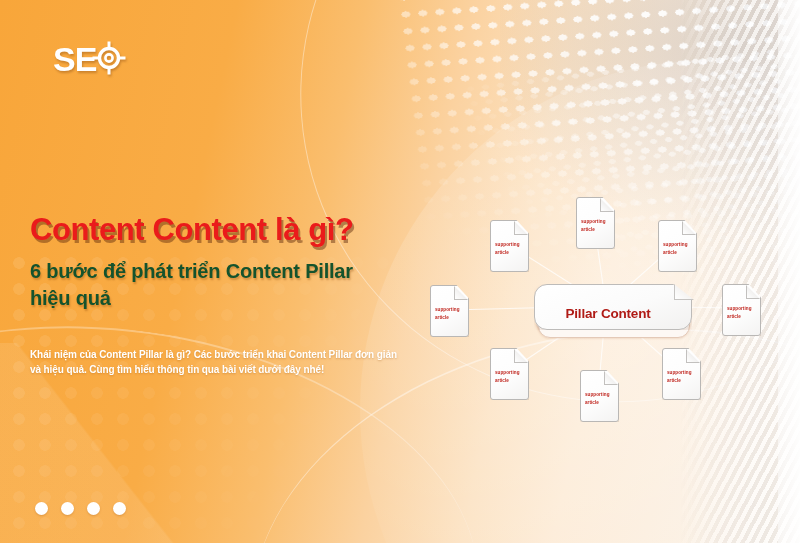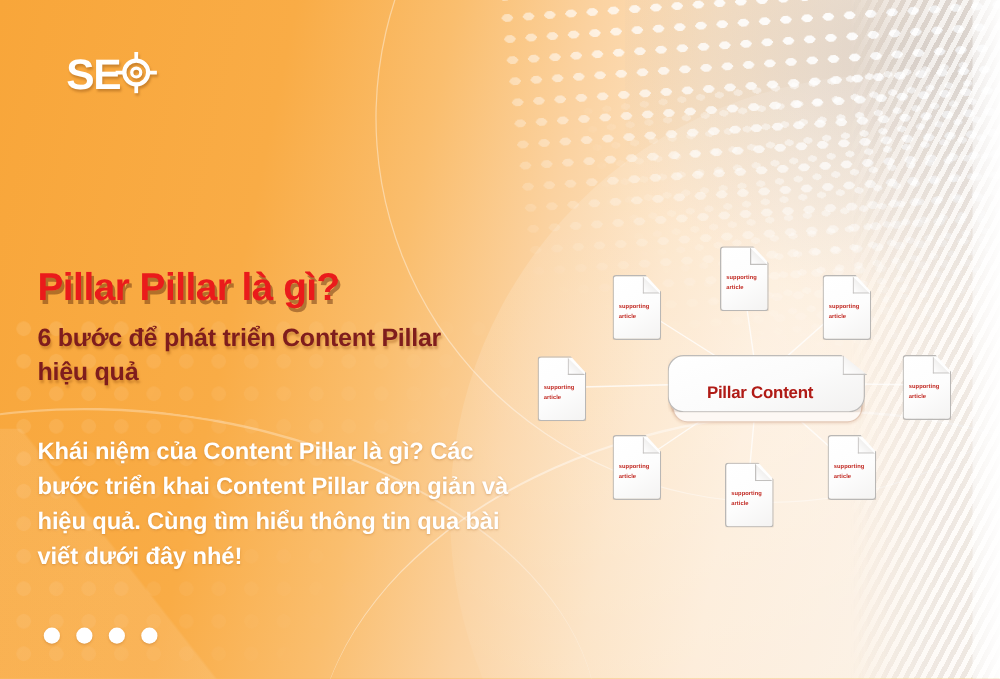--- a/index.html
+++ b/index.html
@@ -117,27 +117,27 @@
   
   .headline{
     position:absolute;left:30px;top:213px;
     font-size:31px;font-weight:bold;color:#EA1B1B;
     letter-spacing:-.4px;line-height:1.1;
     text-shadow:2px 3px 0 rgba(90,40,10,.45);
     white-space:nowrap;
   }
   .subhead{
     position:absolute;left:30px;top:258px;width:350px;
-    font-size:20px;font-weight:bold;color:#7f1d1d;
+    font-size:20px;font-weight:bold;color:#14532d;
     line-height:1.35;letter-spacing:-.2px;
     text-shadow:1px 2px 2px rgba(150,80,15,.40);
   }
   .body-copy{
     position:absolute;left:30px;top:348px;width:378px;
-    font-size:19px;font-weight:bold;color:#ffffff;
+    font-size:10px;font-weight:bold;color:#ffffff;
     line-height:1.48;letter-spacing:-.1px;
     text-shadow:0 1px 2px rgba(160,90,20,.35);
   }
   .dots{
     position:absolute;left:35px;top:502px;display:flex;gap:13px;
   }
   .dots b{
     display:block;width:13px;height:13px;border-radius:50%;
     background:#ffffff;box-shadow:0 1px 2px rgba(150,80,20,.28);
   }
@@ -221,21 +221,21 @@
         <circle cx="17" cy="17" r="9.5" fill="none" stroke="#ffffff" stroke-width="3.4"></circle>
         <circle cx="17" cy="17" r="3.6" fill="none" stroke="#ffffff" stroke-width="2.6"></circle>
         <line x1="17" y1="0.5" x2="17" y2="8" stroke="#ffffff" stroke-width="3"></line>
         <line x1="17" y1="26" x2="17" y2="33.5" stroke="#ffffff" stroke-width="3"></line>
         <line x1="0.5" y1="17" x2="8" y2="17" stroke="#ffffff" stroke-width="3"></line>
         <line x1="26" y1="17" x2="33.5" y2="17" stroke="#ffffff" stroke-width="3"></line>
       </svg>
     </span>
   </div>
 
-  <div class="headline">Pillar Pillar là gì?</div>
+  <div class="headline">Content Content là gì?</div>
   <div class="subhead">6 bước để phát triển Content Pillar hiệu quả</div>
   <div class="body-copy">Khái niệm của Content Pillar là gì? Các bước triển khai Content Pillar đơn giản và hiệu quả. Cùng tìm hiểu thông tin qua bài viết dưới đây nhé!</div>
 
   <div class="dots">
     <b></b>
     <b></b>
     <b></b>
     <b></b>
   </div>
 

